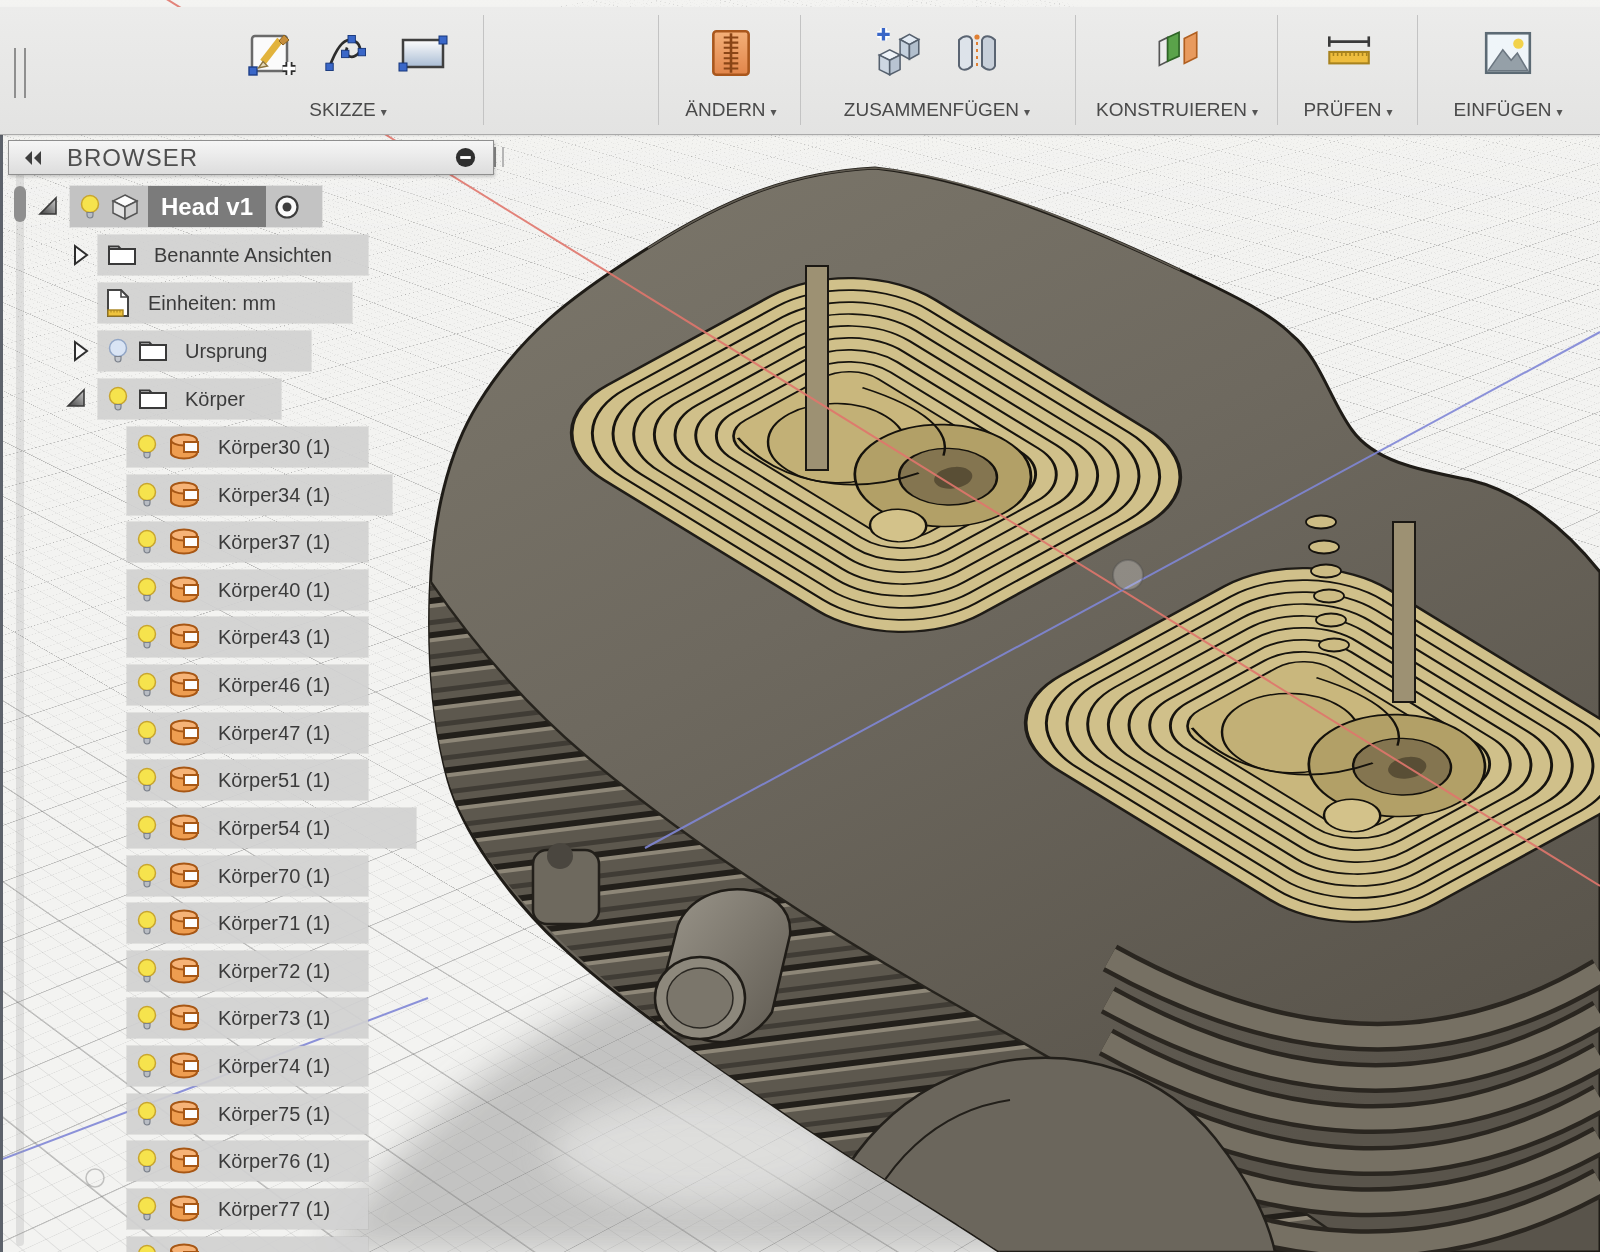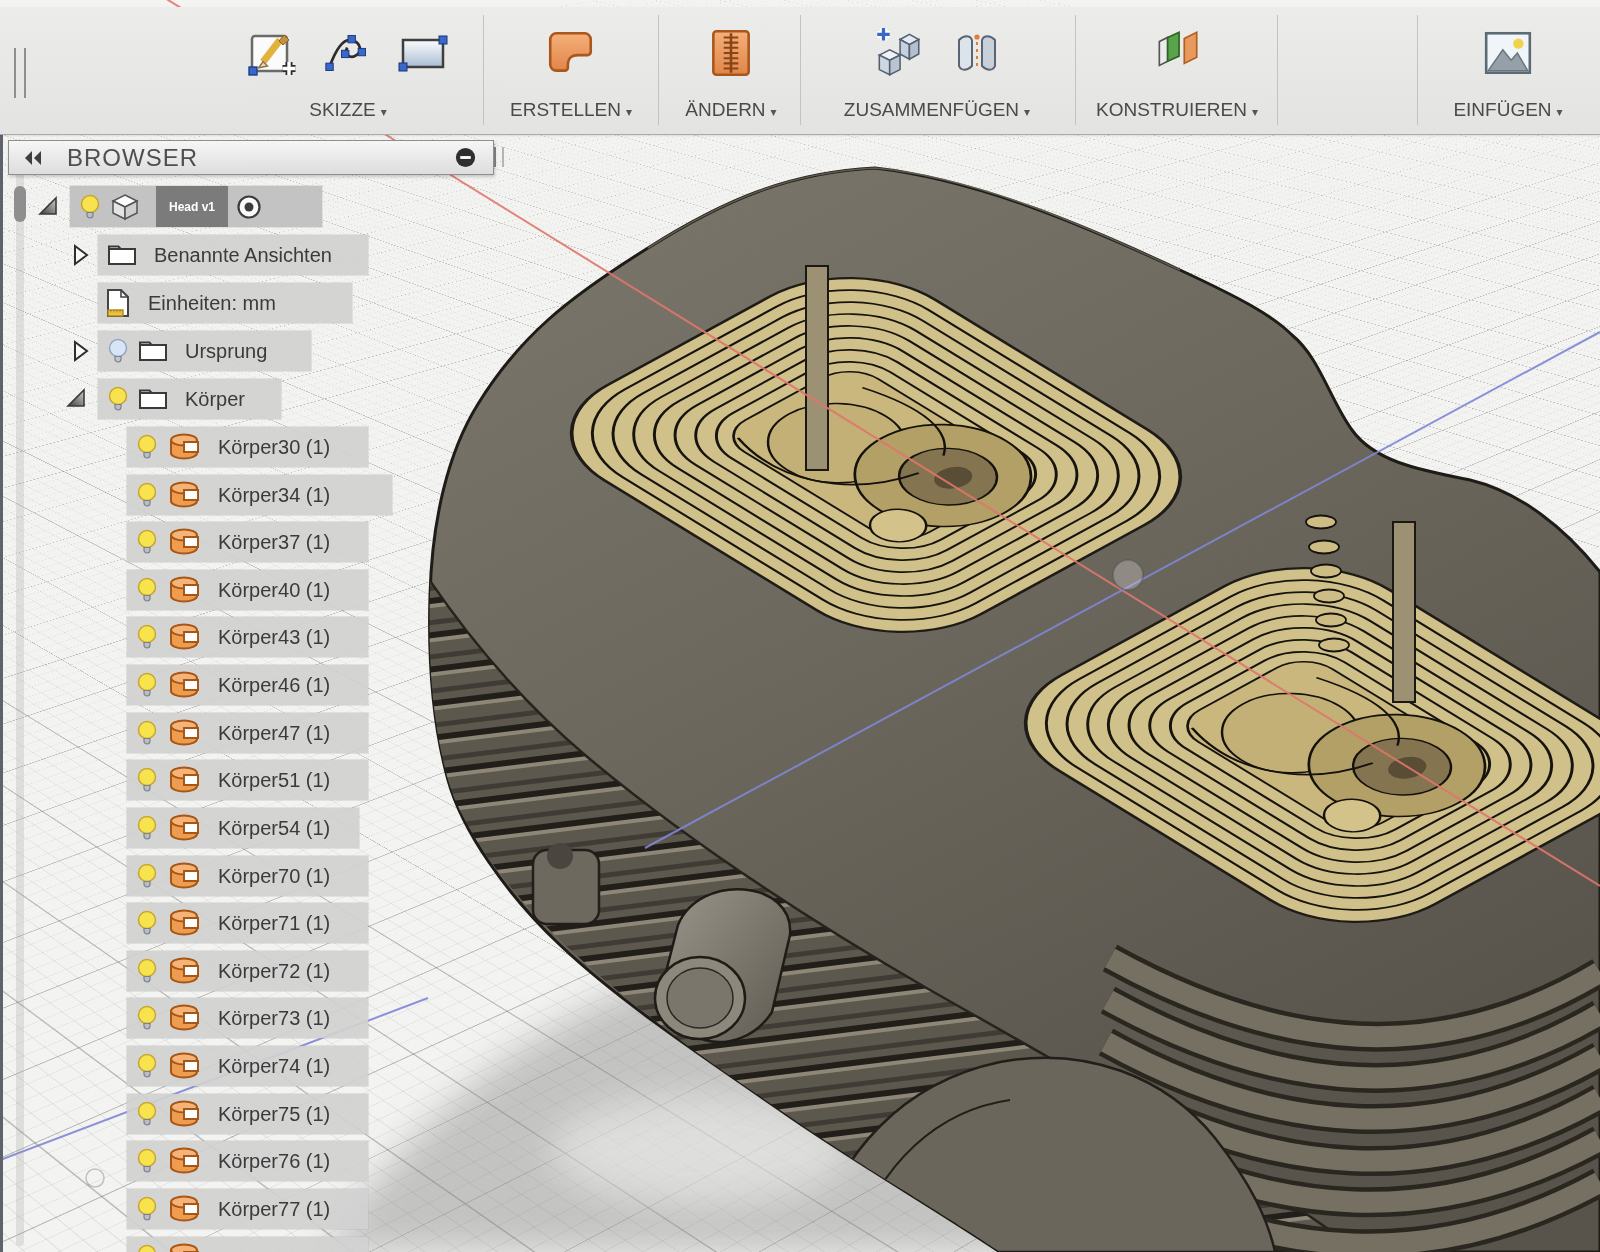--- a/index.html
+++ b/index.html
@@ -55,21 +55,21 @@
   .bheader .mins{margin-left:auto;margin-right:16px;cursor:pointer;}
   .panel-grip{position:absolute;left:494px;top:147px;width:6px;height:20px;z-index:5;
     border-left:2px solid #7a7a7a;border-right:2px solid #b5b5b5;}
   .row{position:absolute;height:40px;background:rgba(209,209,209,.93);z-index:5;
     display:flex;align-items:center;box-shadow:0 0 0 1px rgba(170,170,170,.25);}
   .row .lbl{font-size:20px;color:#3b3b3b;white-space:nowrap;}
   .tri{position:absolute;z-index:5;cursor:pointer;}
   .ic{flex:0 0 auto;}
   .head-row{left:70px;top:186px;width:252px;height:41px;background:#c3c3c3;padding:0;}
   .head-label{height:41px;display:flex;align-items:center;background:#7b7b7b;
-    color:#fff;font-weight:bold;font-size:12px;padding:0 13px;margin-left:16px;}
+    color:#fff;font-weight:bold;font-size:24px;padding:0 13px;margin-left:8px;}
   .radio-box{width:41px;display:flex;justify-content:center;cursor:pointer;}
   .b{margin-left:9px;}
   .fold{margin-left:9px;}
   .doc{margin-left:7px;}
   .bodyic{margin-left:9px;}
   .row .lbl{margin-left:17px;}
 </style>
 </head>
 <body>
 
@@ -328,28 +328,20 @@
       <svg class="tbi" width="48" height="48">
           <use href="#sym-spline"></use>
         </svg>
       <svg class="tbi" width="52" height="52">
           <use href="#sym-rect2pt"></use>
         </svg>
     </div>
     <div class="tblabel"><span>SKIZZE</span><span class="caret">▾</span></div>
   </div>
 
-  <div class="tbgroup" style="left:481px;width:180px">
-    <div class="tbicons">
-      <svg class="tbi" width="54" height="54">
-          <use href="#sym-patch"></use>
-        </svg>
-    </div>
-    <div class="tblabel"><span>ERSTELLEN</span><span class="caret">▾</span></div>
-  </div>
 
   <div class="tbgroup" style="left:661px;width:140px">
     <div class="tbicons">
       <svg class="tbi" width="54" height="54">
           <use href="#sym-stitch"></use>
         </svg>
     </div>
     <div class="tblabel"><span>ÄNDERN</span><span class="caret">▾</span></div>
   </div>
 
@@ -367,20 +359,28 @@
 
   <div class="tbgroup" style="left:1077px;width:200px">
     <div class="tbicons">
       <svg class="tbi" width="54" height="54">
           <use href="#sym-planes"></use>
         </svg>
     </div>
     <div class="tblabel"><span>KONSTRUIEREN</span><span class="caret">▾</span></div>
   </div>
 
+  <div class="tbgroup" style="left:1279px;width:138px">
+    <div class="tbicons">
+      <svg class="tbi" width="54" height="54">
+          <use href="#sym-measure"></use>
+        </svg>
+    </div>
+    <div class="tblabel"><span>PRÜFEN</span><span class="caret">▾</span></div>
+  </div>
 
   <div class="tbgroup" style="left:1419px;width:178px">
     <div class="tbicons">
       <svg class="tbi" width="54" height="54">
           <use href="#sym-image"></use>
         </svg>
     </div>
     <div class="tblabel"><span>EINFÜGEN</span><span class="caret">▾</span></div>
   </div>
 </div>
@@ -526,21 +526,21 @@
   </div>
 <div class="row" style="left:127px;top:760px;width:241px">
     <svg class="ic b" width="22" height="26">
       <use href="#sym-bulb-on"></use>
     </svg>
     <svg class="ic bodyic" width="34" height="28">
       <use href="#sym-body"></use>
     </svg>
     <span class="lbl">Körper51 (1)</span>
   </div>
-<div class="row" style="left:127px;top:808px;width:232px">
+<div class="row" style="left:127px;top:808px;width:289px">
     <svg class="ic b" width="22" height="26">
       <use href="#sym-bulb-on"></use>
     </svg>
     <svg class="ic bodyic" width="34" height="28">
       <use href="#sym-body"></use>
     </svg>
     <span class="lbl">Körper54 (1)</span>
   </div>
 <div class="row" style="left:127px;top:856px;width:241px">
     <svg class="ic b" width="22" height="26">

